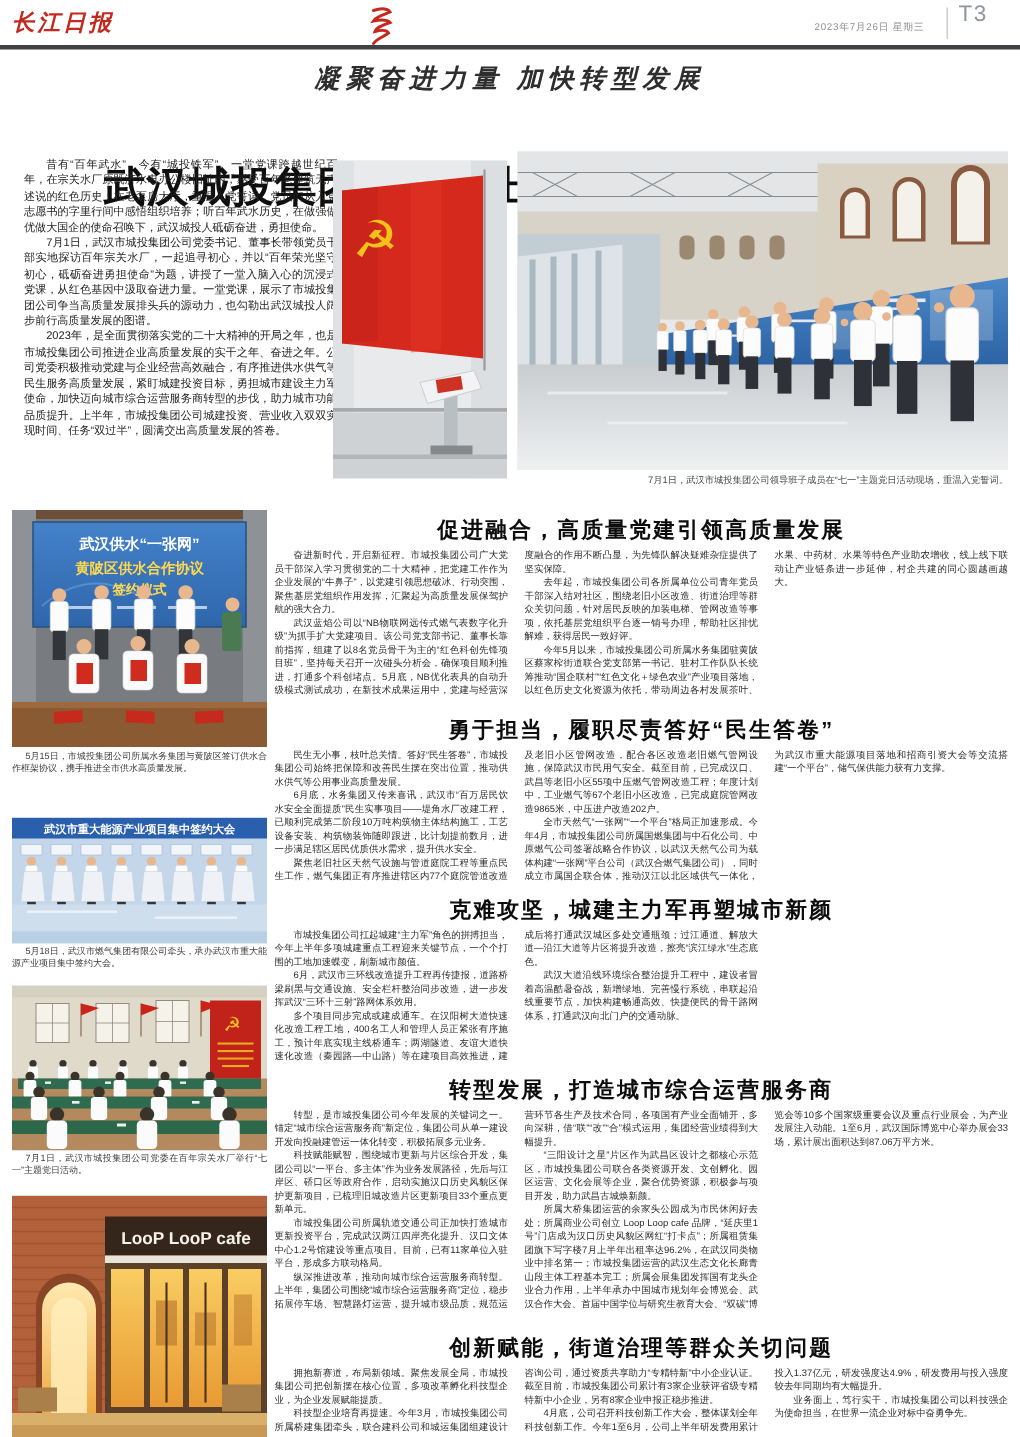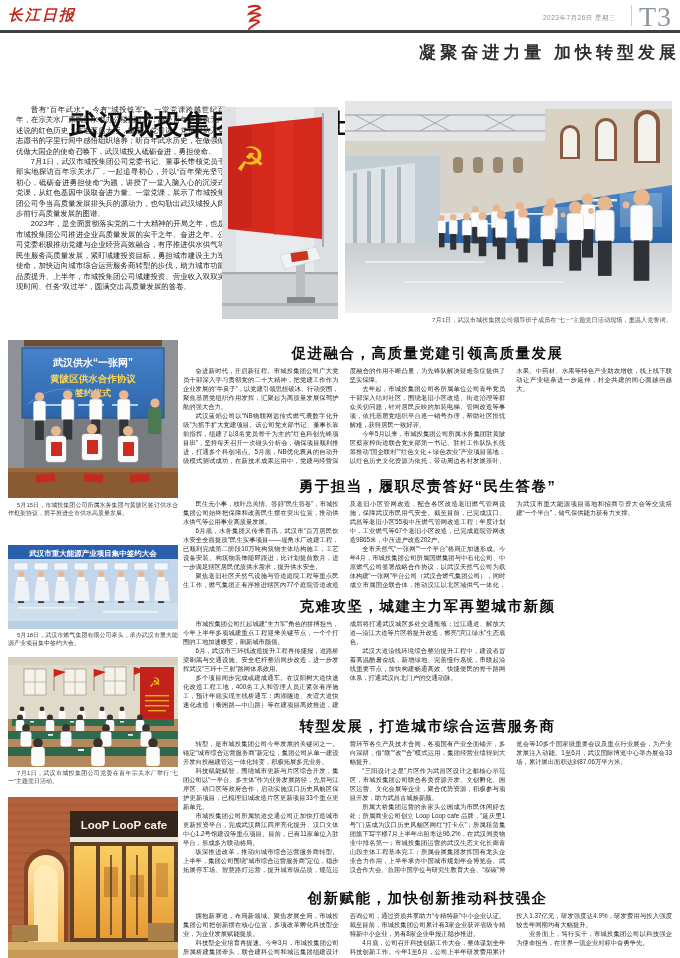--- a/index.html
+++ b/index.html
@@ -6,25 +6,25 @@
   .page{position:relative;width:680px;height:958px;background:#ffffff;overflow:hidden;
         font-family:"Liberation Sans",sans-serif;padding-left:12px;}
   .abs{position:absolute;}
   
   .masthead{left:8px;top:6px;font-family:"DejaVu Serif",serif;font-style:italic;font-weight:bold;
             font-size:15px;color:#c22a20;letter-spacing:2px;}
   .slogan{left:352px;top:5px;transform:translateX(-50%);font-size:20px;font-weight:800;
           color:#cf221c;letter-spacing:2px;white-space:nowrap;}
   .hdr-date{left:543px;top:14px;font-size:6.5px;color:#8f8f8f;letter-spacing:.5px;}
   .hdr-divider{left:631px;top:5px;width:1px;height:21px;background:#cccccc;}
-  .pageno{left:639px;top:1px;font-size:28px;color:#8e979e;letter-spacing:1px;font-family:Liberation Serif, serif;}
+  .pageno{left:639px;top:1px;font-size:15px;color:#8e979e;letter-spacing:1px;}
   .hdr-rule{left:0;top:30px;width:680px;height:2.5px;background:#3f4145;}
   
-  .kicker{left:0;top:41px;width:680px;text-align:right;font-size:17px;font-weight:600;
-          color:#2e2e2e;letter-spacing:4px;}
+  .kicker{left:0;top:41px;width:680px;text-align:center;font-size:17px;font-weight:600;
+          color:#2e2e2e;letter-spacing:4px;font-style:italic;}
   .title{left:0;top:62px;width:680px;text-align:center;font-size:28px;font-weight:800;
          color:#0e0e0e;letter-spacing:.5px;white-space:nowrap;margin-top:44px;}
   
   .intro{left:16px;top:105px;width:209px;height:233px;font-size:7.4px;line-height:10.4px;
          color:#222;text-align:justify;overflow:hidden;}
   .intro p{margin:0;text-indent:2em;}
   .cap{font-size:6px;line-height:8.2px;color:#3c3c3c;text-align:justify;text-indent:1.5em;}
   .cap-main{left:345px;top:316px;width:327px;font-size:6.2px;color:#4a4a4a;text-align:right;}
   .photo{position:absolute;overflow:hidden;background:#dde1e4;}
   .sec-head{position:absolute;left:183px;width:489px;text-align:center;font-weight:800;
@@ -416,21 +416,21 @@
   <div class="sec-head" style="top:717px">转型发展，打造城市综合运营服务商</div>
   <div class="body-cols s4">
       <p>转型，是市城投集团公司今年发展的关键词之一。锚定“城市综合运营服务商”新定位，集团公司从单一建设开发向投融建管运一体化转变，积极拓展多元业务。</p>
       <p>科技赋能赋智，围绕城市更新与片区综合开发，集团公司以“一平台、多主体”作为业务发展路径，先后与江岸区、硚口区等政府合作，启动实施汉口历史风貌区保护更新项目，已梳理旧城改造片区更新项目33个重点更新单元。</p>
       <p>市城投集团公司所属轨道交通公司正加快打造城市更新投资平台，完成武汉两江四岸亮化提升、汉口文体中心1.2号馆建设等重点项目。目前，已有11家单位入驻平台，形成多方联动格局。</p>
       <p>纵深推进改革，推动向城市综合运营服务商转型。上半年，集团公司围绕“城市综合运营服务商”定位，稳步拓展停车场、智慧路灯运营，提升城市级品质，规范运营环节各生产及技术合同，各项国有产业全面铺开，多向深耕，借“联”“改”“合”模式运用，集团经营业绩得到大幅提升。</p>
       <p>“三阳设计之星”片区作为武昌区设计之都核心示范区，市城投集团公司联合各类资源开发、文创孵化、园区运营、文化会展等企业，聚合优势资源，积极参与项目开发，助力武昌古城焕新颜。</p>
       <p>所属大桥集团运营的余家头公园成为市民休闲好去处；所属商业公司创立 Loop Loop cafe 品牌，“延庆里1号”门店成为汉口历史风貌区网红“打卡点”；所属租赁集团旗下写字楼7月上半年出租率达96.2%，在武汉同类物业中排名第一；市城投集团运营的武汉生态文化长廊青山段主体工程基本完工；所属会展集团发挥国有龙头企业合力作用，上半年承办中国城市规划年会博览会、武汉合作大会、首届中国学位与研究生教育大会、“双碳”博览会等10多个国家级重要会议及重点行业展会，为产业发展注入动能。1至6月，武汉国际博览中心举办展会33场，累计展出面积达到87.06万平方米。</p>
     </div>
 
-  <div class="sec-head" style="top:889px">创新赋能，加快创新推动科技强企</div>
+  <div class="sec-head" style="top:889px">创新赋能，街道治理等群众关切问题</div>
   <div class="body-cols s5">
       <p>拥抱新赛道，布局新领域。聚焦发展全局，市城投集团公司把创新摆在核心位置，多项改革孵化科技型企业，为企业发展赋能提质。</p>
       <p>科技型企业培育再提速。今年3月，市城投集团公司所属桥建集团牵头，联合建科公司和城运集团组建设计咨询公司，通过资质共享助力“专精特新”中小企业认证。截至目前，市城投集团公司累计有3家企业获评省级专精特新中小企业，另有8家企业申报正稳步推进。</p>
       <p>4月底，公司召开科技创新工作大会，整体谋划全年科技创新工作。今年1至6月，公司上半年研发费用累计投入1.37亿元，研发强度达4.9%，研发费用与投入强度较去年同期均有大幅提升。</p>
       <p>业务面上，笃行实干，市城投集团公司以科技强企为使命担当，在世界一流企业对标中奋勇争先。</p>
     </div>
 
 </div>
 
 </body></html>

